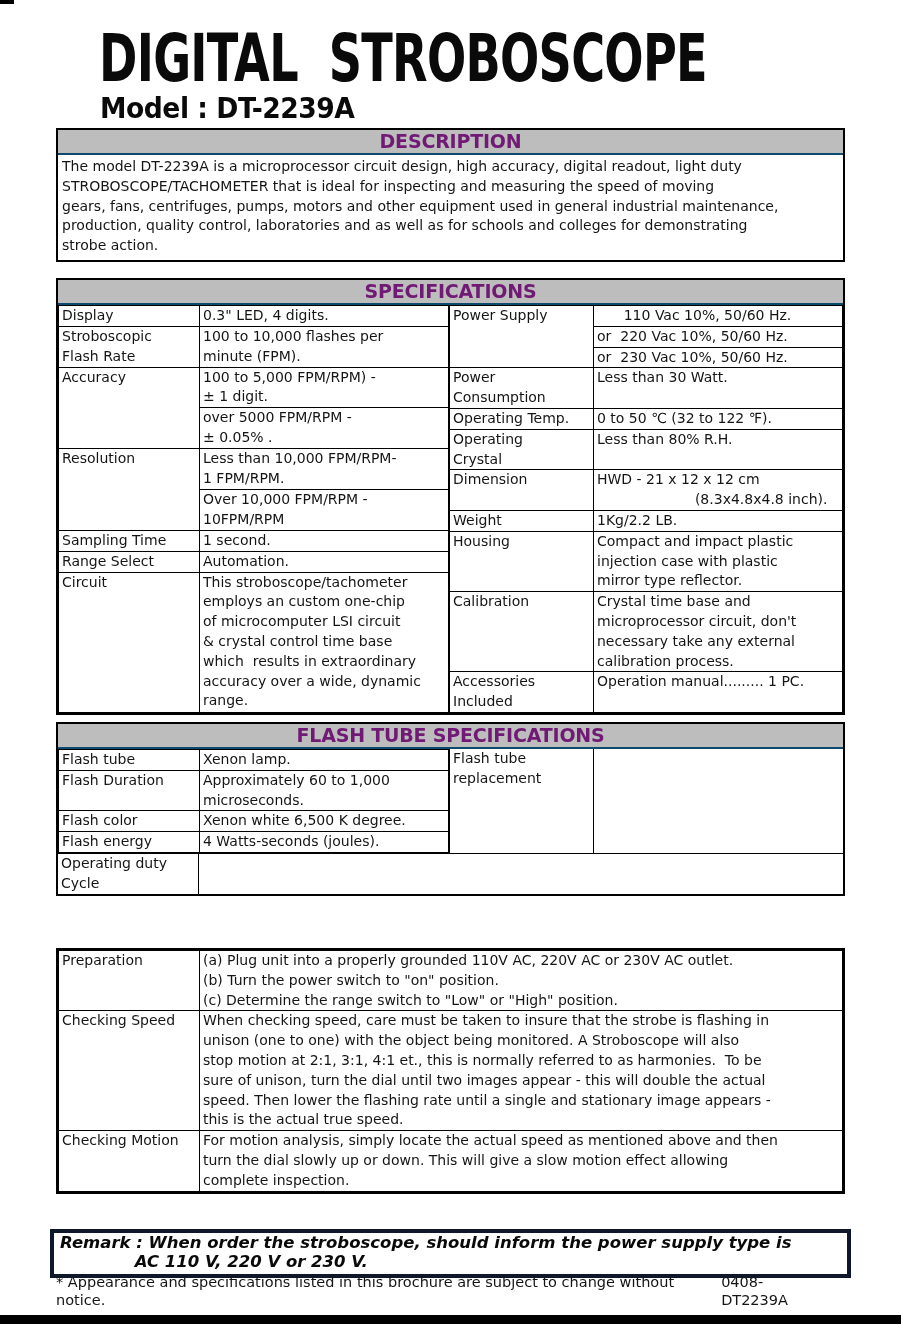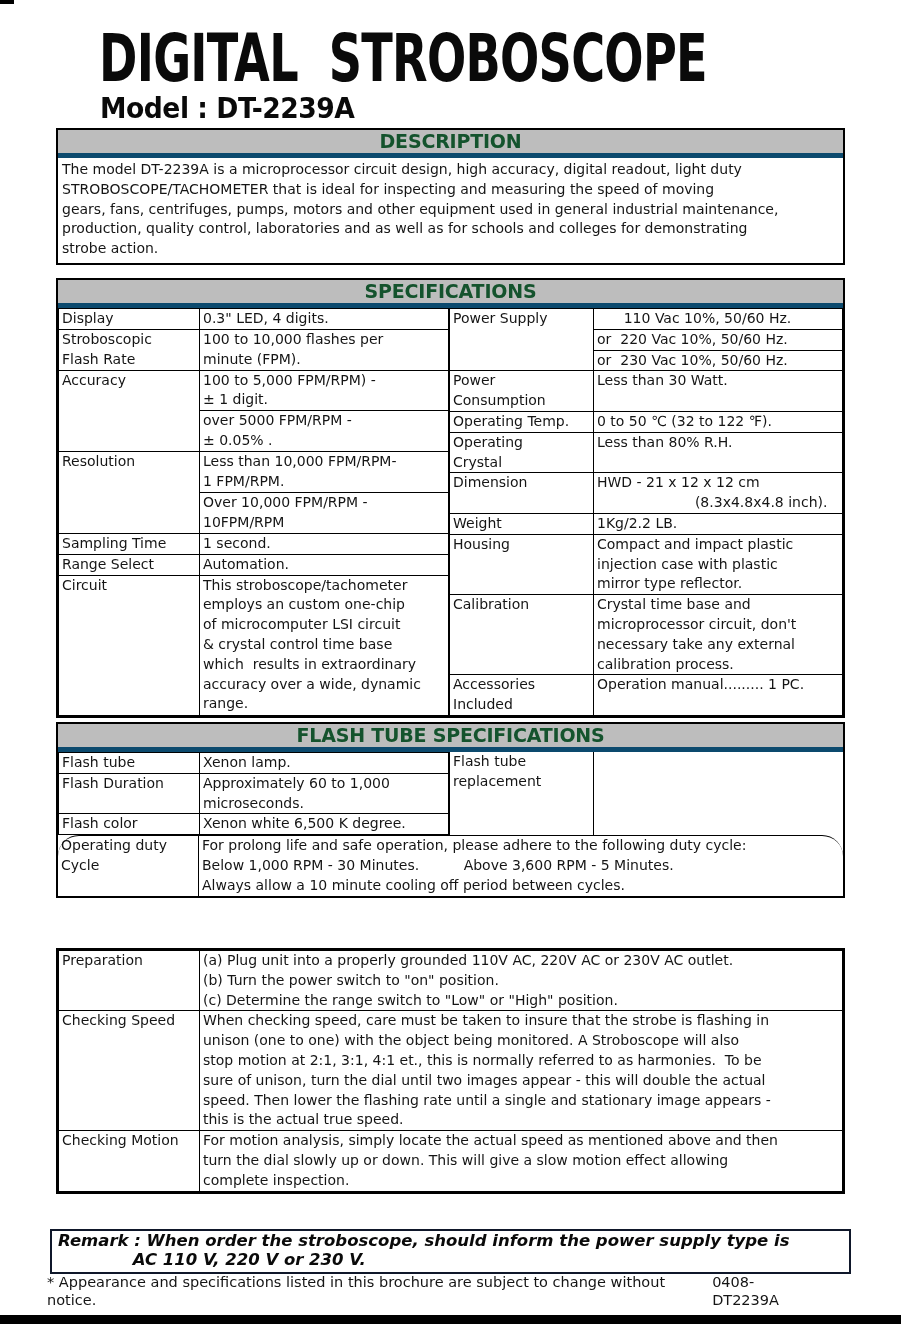--- a/index.html
+++ b/index.html
@@ -18,55 +18,55 @@
     position:absolute;left:100px;top:92px;
     font-size:28px;font-weight:bold;letter-spacing:-0.5px;color:#0a0a0a;
     transform:scaleX(0.95);transform-origin:left top;white-space:pre;
   }
   .sect{
     position:absolute;left:56px;width:789px;border:2px solid #000;background:#fff;
     box-sizing:border-box;
   }
   .sect-header{
     background:#bdbdbd;text-align:center;font-weight:bold;font-size:19px;
-    line-height:23px;height:23px;border-bottom:5px solid #0c4a6e;white-space:pre;
-    letter-spacing:-0.2px;color:#14532d;
+    line-height:23px;height:23px;border-bottom:2px solid #0c4a6e;white-space:pre;
+    letter-spacing:-0.2px;color:#701a75;
   }
   .desc-body{
     padding:2px 16px 4px 4px;font-size:14px;line-height:19.8px;white-space:pre-wrap;
   }
   table{border-collapse:collapse;table-layout:fixed;}
   td{
     border:1px solid #000;vertical-align:top;padding:0 3px;
     font-size:14px;line-height:19.8px;white-space:pre-wrap;overflow:hidden;
   }
   .body-flex{display:flex;align-items:stretch;}
   .spec-left,.flash-left{width:390px;flex:0 0 390px;}
   .spec-right{flex:1 1 auto;width:395px;}
   .flash-right{flex:1 1 auto;display:flex;border-left:1px solid #000;}
   .fl-label{
     width:144px;flex:0 0 144px;border-right:1px solid #000;padding:0 3px;
     font-size:14px;line-height:19.8px;white-space:pre-wrap;box-sizing:border-box;
   }
   .fl-value{flex:1;padding:0 3px;font-size:14px;line-height:19.8px;white-space:pre-wrap;}
-  .duty-row{display:flex;border-top:1px solid #000;border-radius:21px;}
+  .duty-row{display:flex;border-top:1px solid #000;}
   .duty-label{
     width:141px;flex:0 0 141px;border-right:1px solid #000;padding:0 3px;
     font-size:14px;line-height:19.8px;white-space:pre-wrap;box-sizing:border-box;
   }
   .duty-value{flex:1;padding:0 3px;font-size:14px;line-height:19.8px;white-space:pre-wrap;}
   .ops-table{width:100%;}
   .remark-box{
-    position:absolute;left:50px;top:1229px;width:801px;border:2px solid #0f172a;
+    position:absolute;left:50px;top:1229px;width:801px;border:4px solid #0f172a;
     box-sizing:border-box;padding:1px 6px 3px 6px;
     font-weight:bold;font-style:italic;font-size:16.5px;line-height:18.5px;
     white-space:pre-wrap;color:#0a0a0a;
   }
   .footer-line{
-    position:absolute;left:47px;top:1273px;width:789px;display:flex;
+    position:absolute;left:56px;top:1273px;width:789px;display:flex;
     justify-content:space-between;font-size:14.5px;line-height:18px;
   }
   .footer-code{padding-right:16px;}
   .bottom-bar{position:absolute;left:0;top:1315px;width:901px;height:9px;background:#000;}
 </style>
 </head>
 <body>
 
 <div class="corner-mark"></div>
 
@@ -216,33 +216,34 @@
       </tr>
       <tr>
         <td>Flash Duration</td>
         <td>Approximately 60 to 1,000
 microseconds.</td>
       </tr>
       <tr>
         <td>Flash color</td>
         <td>Xenon white 6,500 K degree.</td>
       </tr>
+      <tr>
+        <td>Flash energy</td>
+        <td>4 Watts-seconds (joules).</td>
+      </tr>
     </tbody>
       </table>
     <div class="flash-right">
       <div class="fl-label">Flash tube
 replacement</div>
     </div>
   </div>
   <div class="duty-row">
     <div class="duty-label">Operating duty
 Cycle</div>
-    <div class="duty-value">For prolong life and safe operation, please adhere to the following duty cycle:
-Below 1,000 RPM - 30 Minutes.          Above 3,600 RPM - 5 Minutes.
-Always allow a 10 minute cooling off period between cycles.</div>
   </div>
 </div>
 
 <div class="sect" style="top:948px">
   <table class="ops-table">
     <colgroup>
         <col style="width:141px">
         <col>
       </colgroup>
     <tbody>

